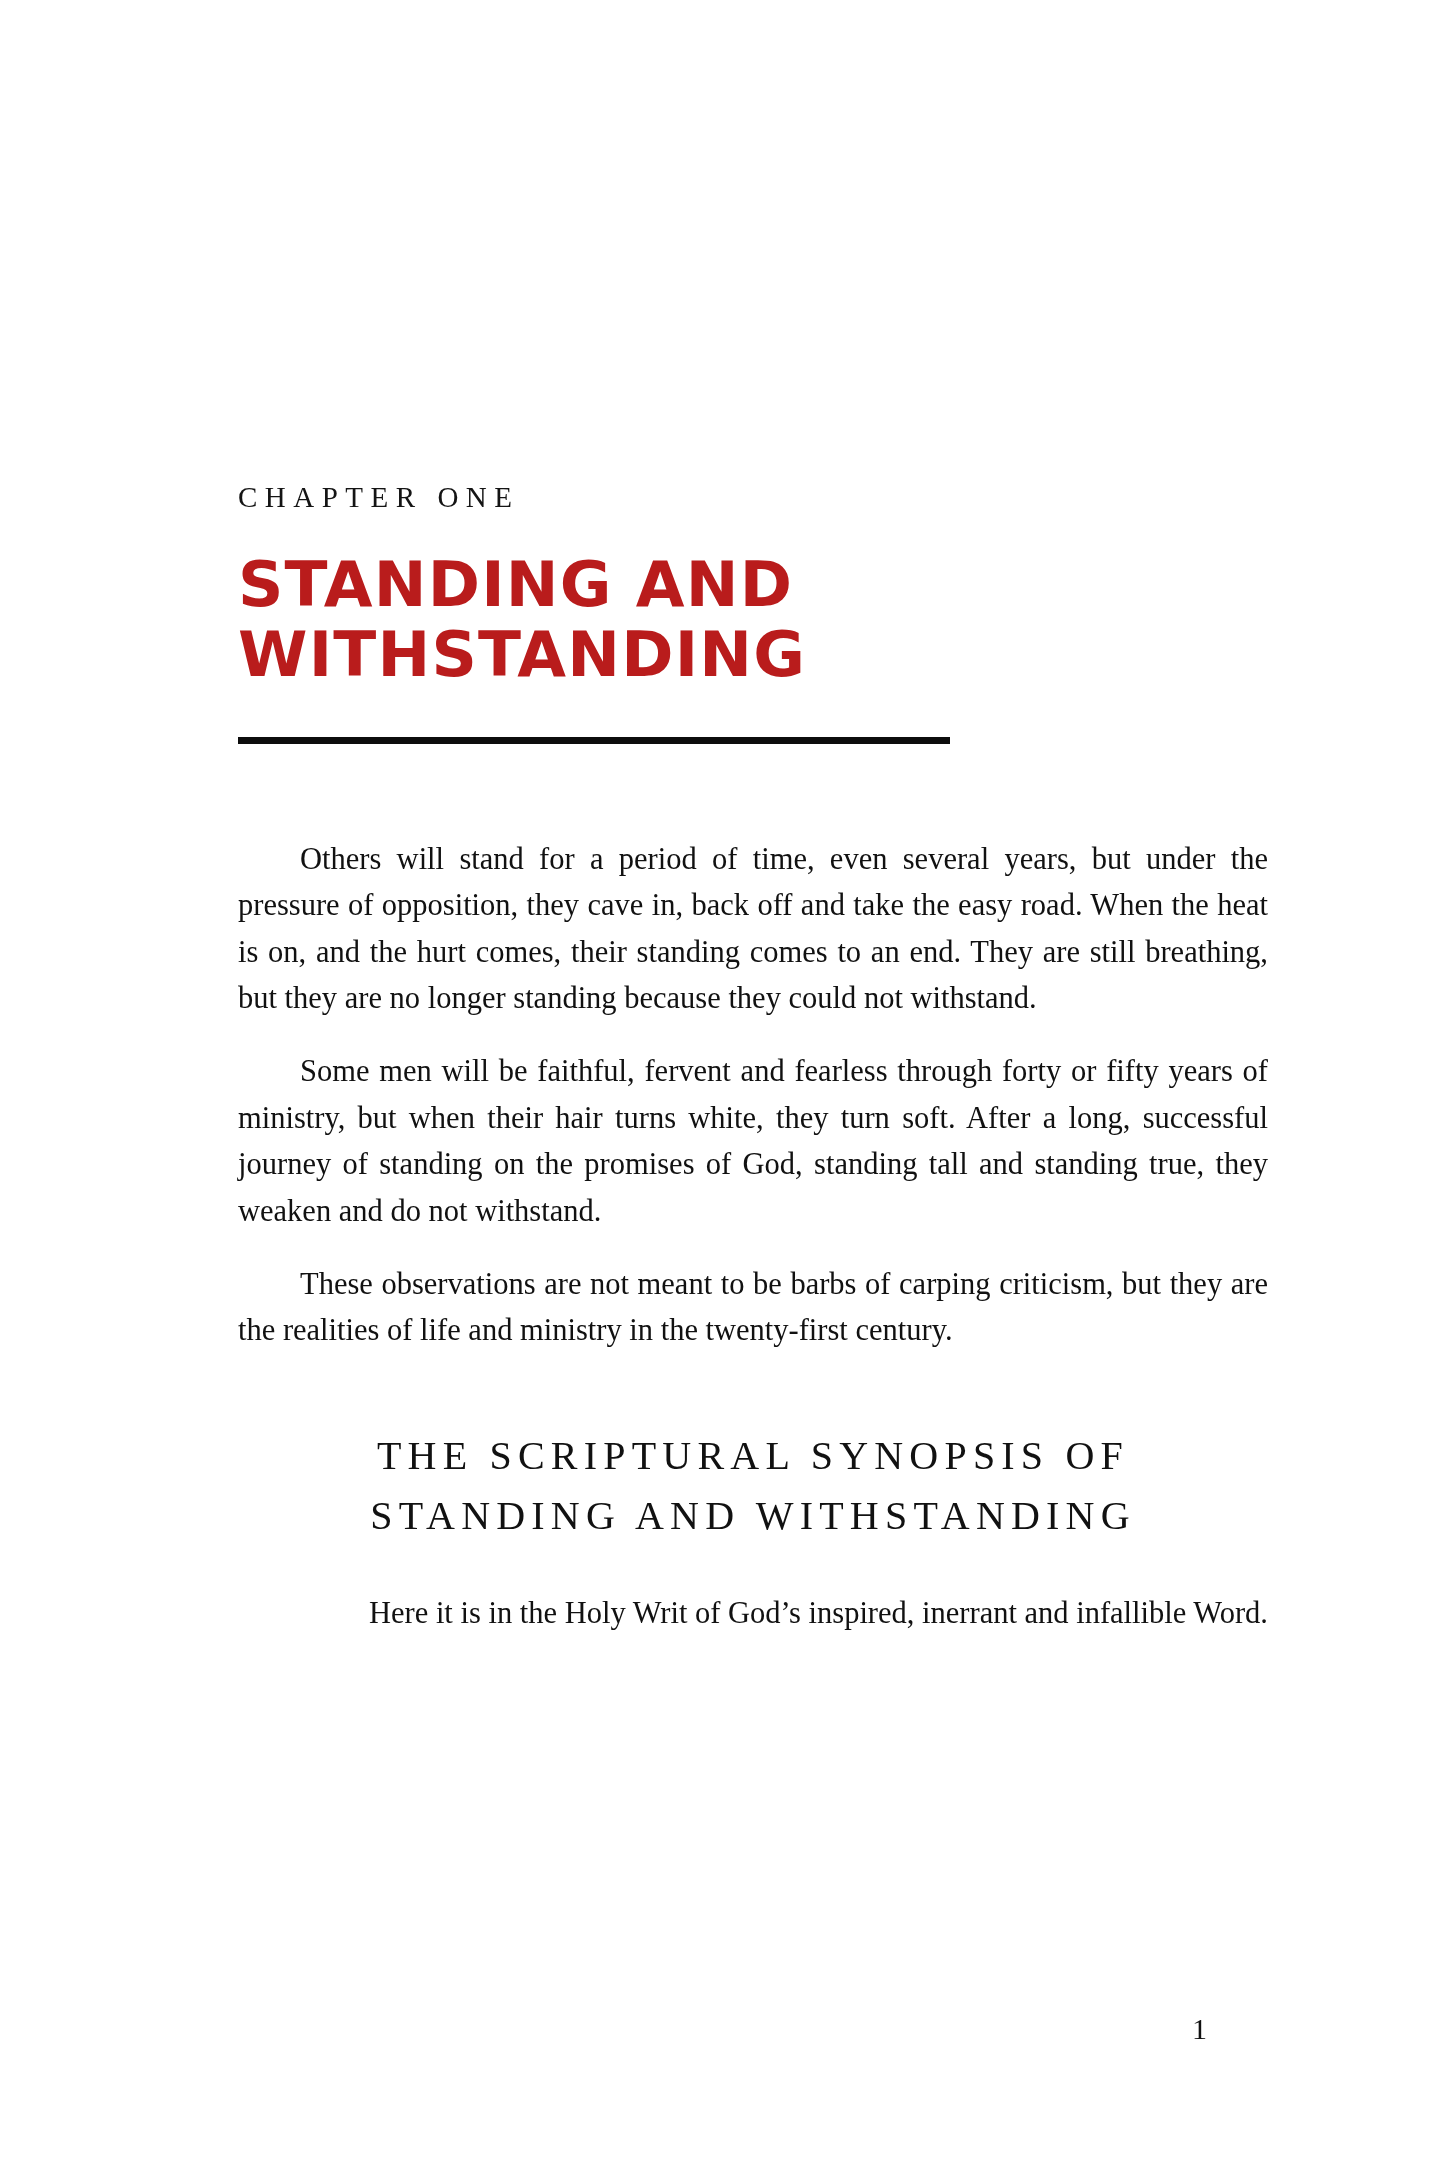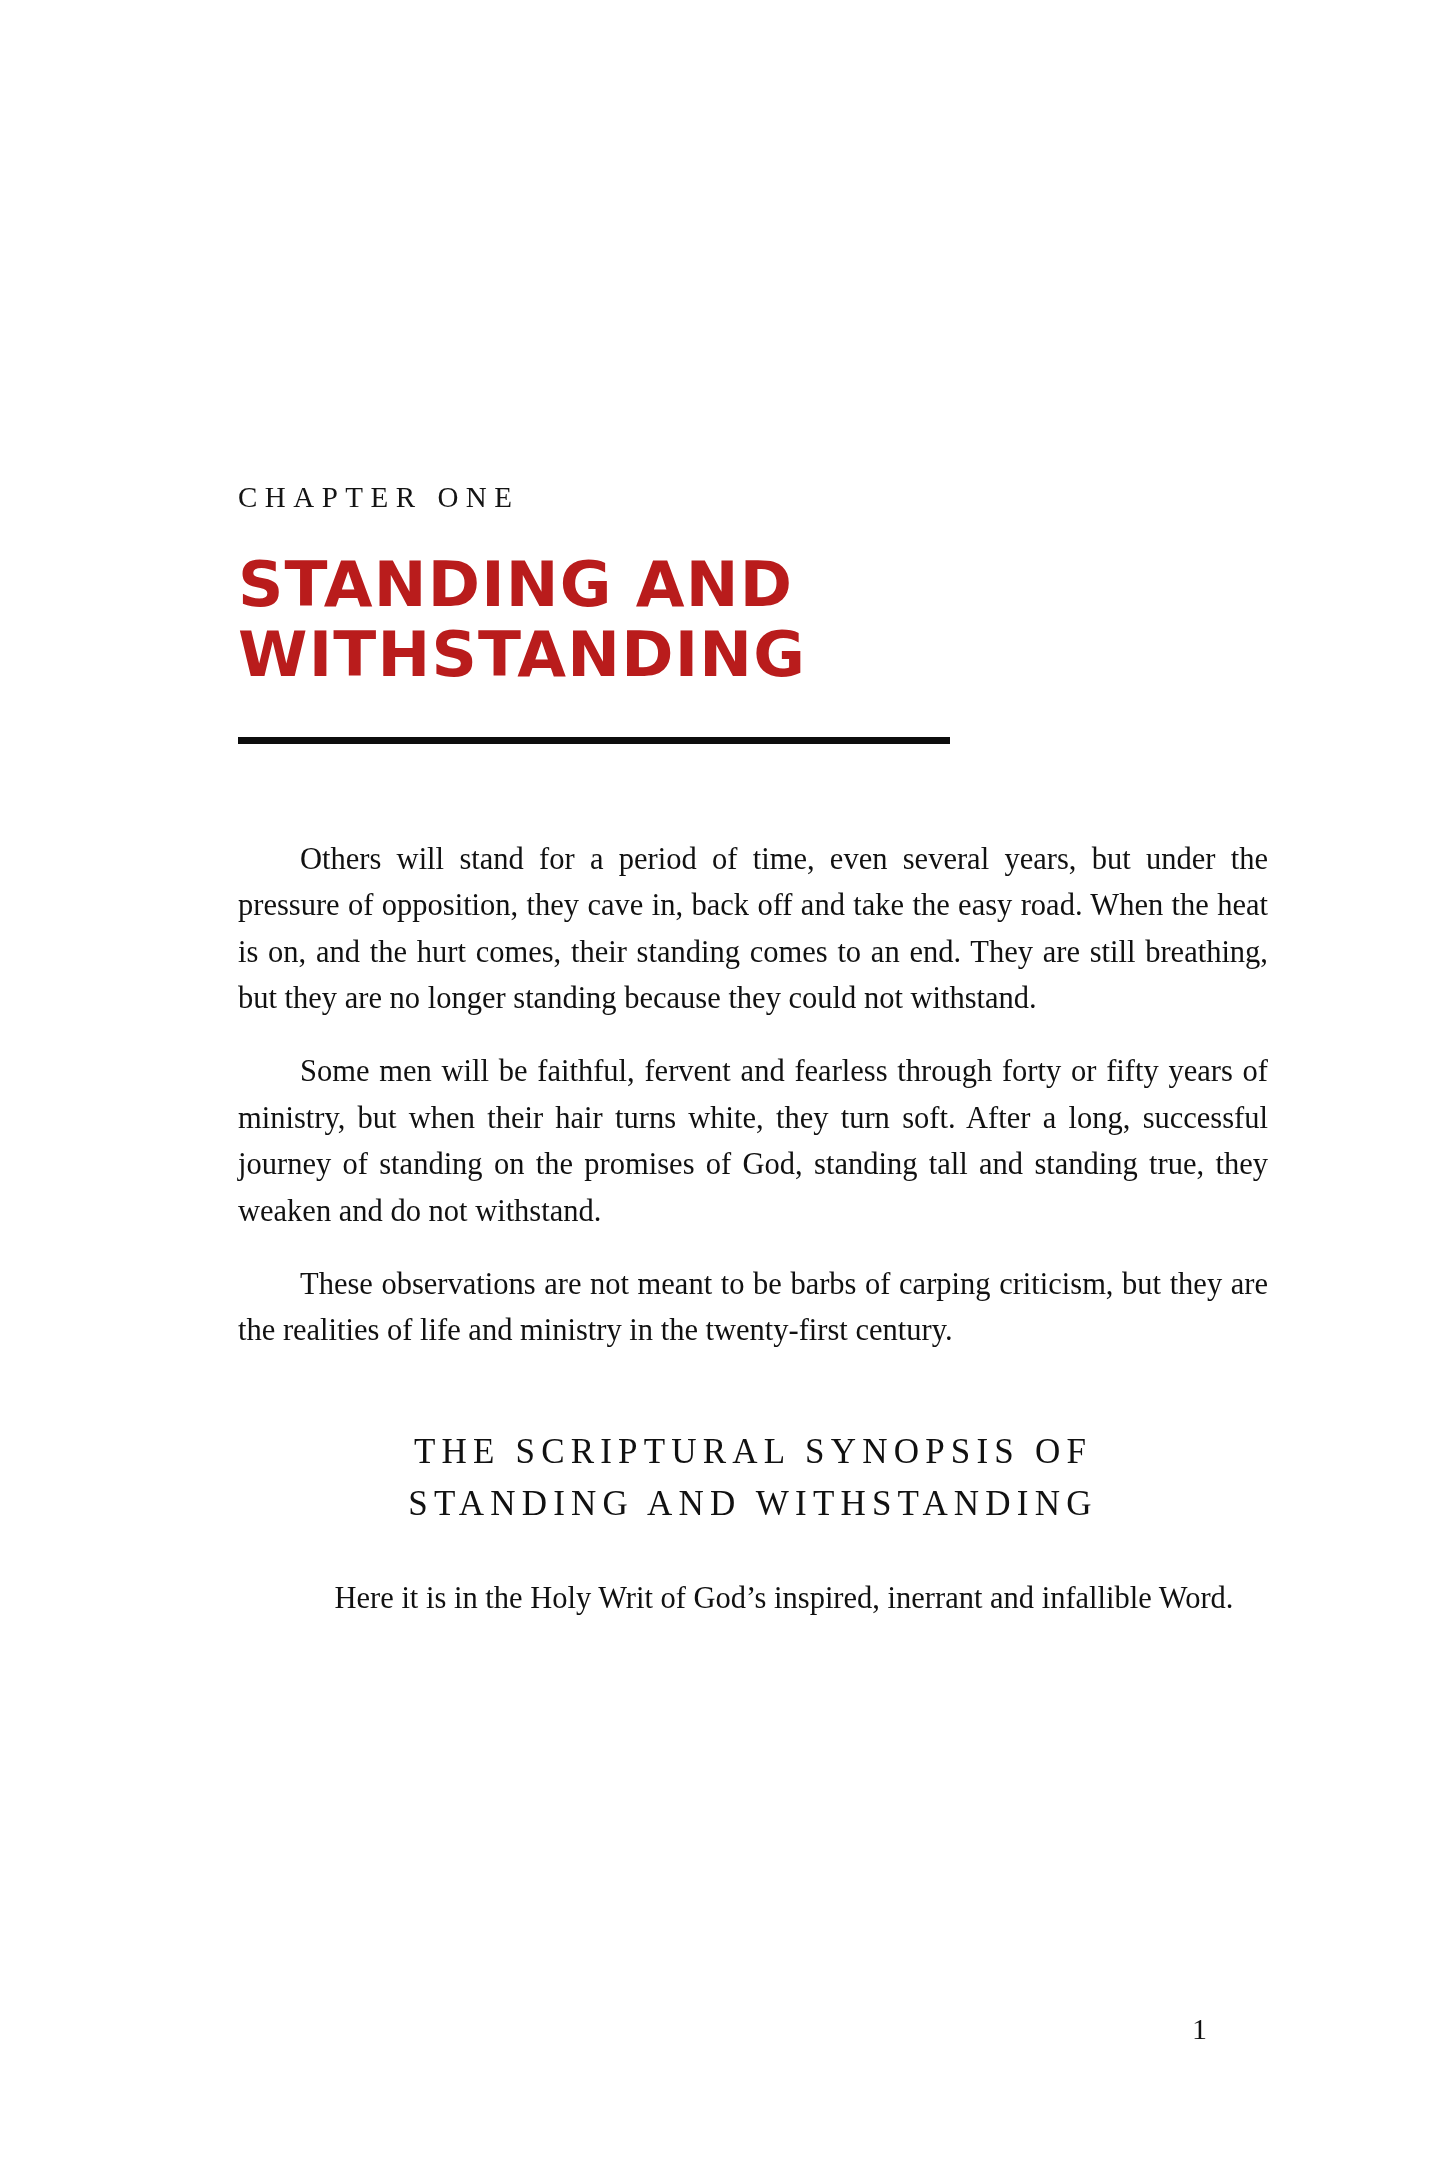--- a/index.html
+++ b/index.html
@@ -82,29 +82,29 @@
 
   .section-heading {
     margin-top: 72px;
     margin-bottom: 44px;
     text-align: center;
   }
 
   .section-heading .line {
     display: block;
     font-family: "Liberation Serif", serif;
-    font-size: 35px;
+    font-size: 40px;
     letter-spacing: 6.2px;
     text-transform: uppercase;
     line-height: 1.5;
     color: #111111;
   }
 
   .closing-block p.para {
-    text-align: center;
+    text-align: right;
   }
 
   .folio {
     position: absolute;
     right: 238px;
     bottom: 138px;
     font-family: "Liberation Serif", serif;
     font-size: 30px;
     color: #111111;
   }

